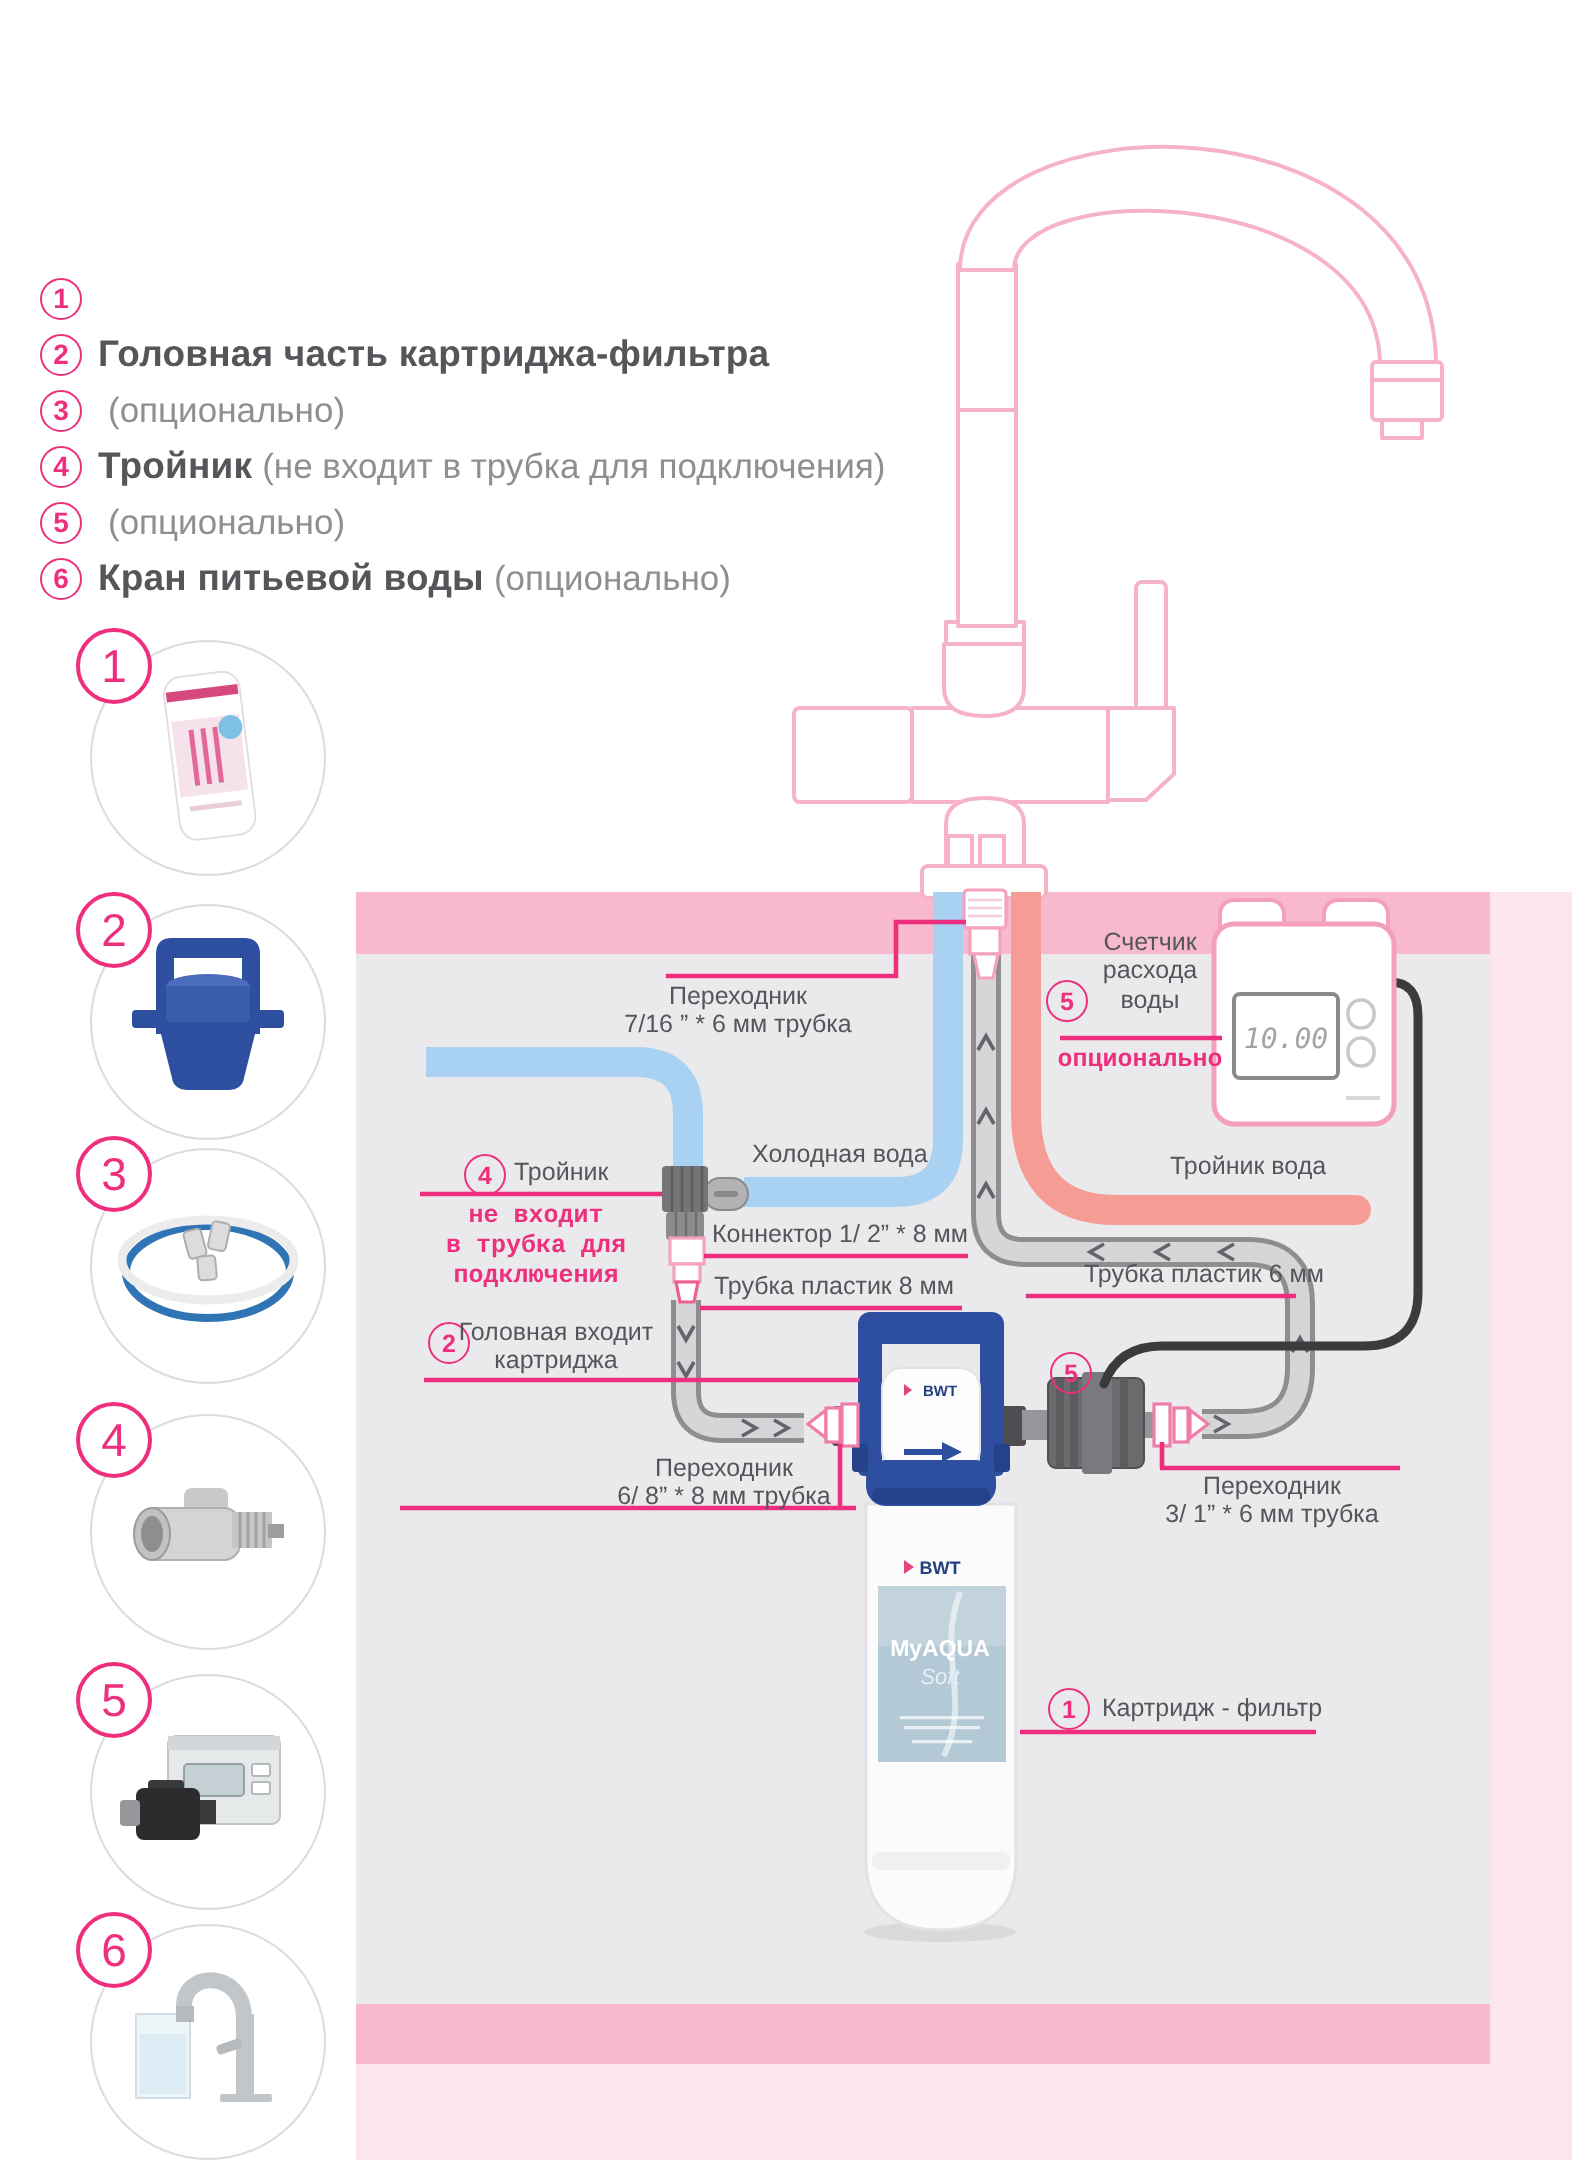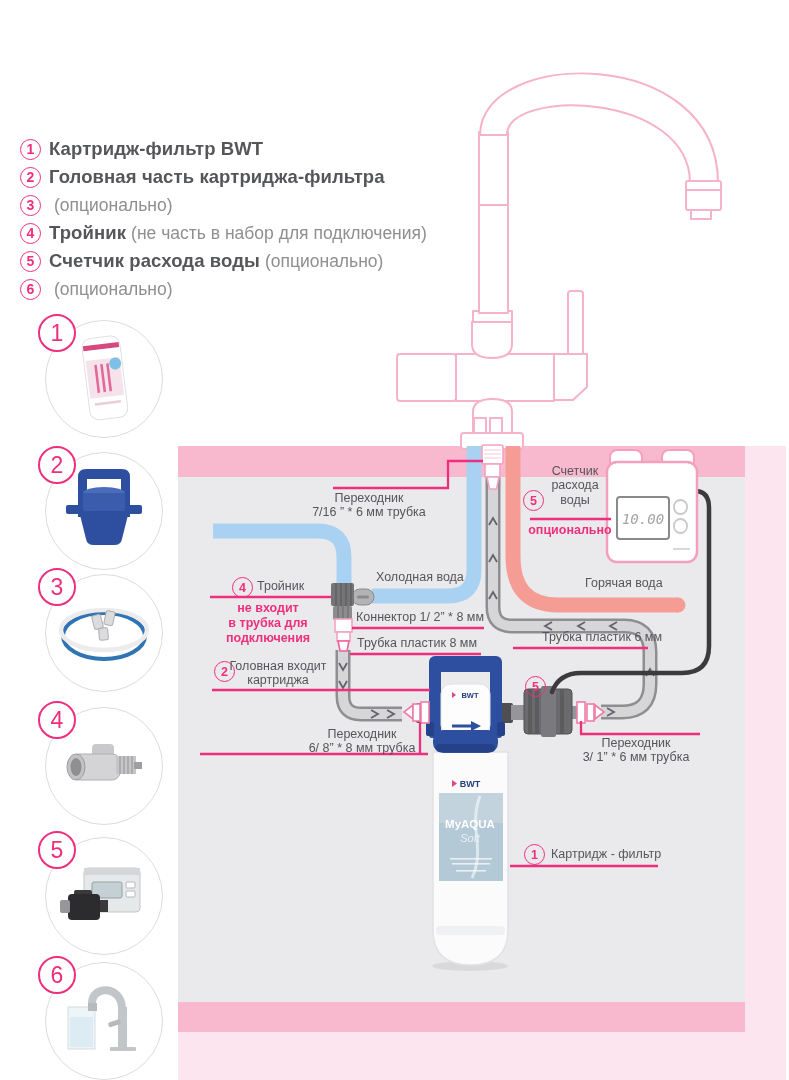--- a/index.html
+++ b/index.html
@@ -33,57 +33,56 @@
         border:2.5px solid var(--pink);color:var(--pink);background:#fff;font-size:23px;
         display:flex;align-items:center;justify-content:center;z-index:3;}
 
   
   .dlabel{position:absolute;z-index:4;color:var(--txt);font-size:12.5px;line-height:1.15;
           text-align:center;white-space:nowrap;}
   .dlabel span{display:block;}
   .dlabel.leftal{text-align:left;}
   .pinknote{position:absolute;z-index:4;color:var(--pink);font-weight:700;font-size:12.5px;
             line-height:1.18;text-align:center;white-space:nowrap;}
-  .pinknote span{display:block;}
+  .pinknote span{display:block;font-family:Liberation Mono, monospace;}
   .dnum{position:absolute;z-index:4;width:19px;height:19px;border:1.8px solid var(--pink);
         border-radius:50%;color:var(--pink);font-weight:700;font-size:12.5px;
         display:flex;align-items:center;justify-content:center;}
 </style>
 </head>
 <body>
 
 <div class="page">
 
   <div class="legend">
     <div class="legend-row">
       <span class="lnum">1</span>
-      <span class="ltitle">Картридж-фильтр BWT</span>
       <span class="lnote"></span>
     </div>
     <div class="legend-row">
       <span class="lnum">2</span>
       <span class="ltitle">Головная часть картриджа-фильтра</span>
       <span class="lnote"></span>
     </div>
     <div class="legend-row">
       <span class="lnum">3</span>
       <span class="lnote">(опционально)</span>
     </div>
     <div class="legend-row">
       <span class="lnum">4</span>
       <span class="ltitle">Тройник</span>
-      <span class="lnote">(не часть в набор для подключения)</span>
+      <span class="lnote">(не входит в трубка для подключения)</span>
     </div>
     <div class="legend-row">
       <span class="lnum">5</span>
-      <span class="ltitle">Счетчик расхода воды</span>
       <span class="lnote">(опционально)</span>
     </div>
     <div class="legend-row">
       <span class="lnum">6</span>
+      <span class="ltitle">Кран питьевой воды</span>
       <span class="lnote">(опционально)</span>
     </div>
   </div>
 
   <div class="pcircle" style="top:320px">
     <svg viewBox="0 0 116 116">
       <g transform="rotate(-7 58 58)">
         <rect x="40" y="16" width="38" height="82" rx="9" fill="#ffffff" stroke="#e0e0e2"></rect>
         <rect x="41" y="23" width="36" height="5" fill="#d6497e"></rect>
         <rect x="42" y="38" width="34" height="38" fill="#f6e2ea"></rect>
@@ -349,21 +348,21 @@
     <span>воды</span>
   </div>
   <div class="pinknote" style="left:526px;top:523px;width:88px">
     <span>опционально</span>
   </div>
 
   <div class="dlabel leftal" style="left:376px;top:570px">
     <span>Холодная вода</span>
   </div>
   <div class="dlabel leftal" style="left:585px;top:576px">
-    <span>Горячая вода</span>
+    <span>Тройник вода</span>
   </div>
 
   <span class="dnum" style="left:232px;top:577px">4</span>
   <div class="dlabel leftal" style="left:257px;top:579px">
     <span>Тройник</span>
   </div>
   <div class="pinknote" style="left:210px;top:601px;width:116px">
     <span>не входит</span>
     <span>в трубка для</span>
     <span>подключения</span>

